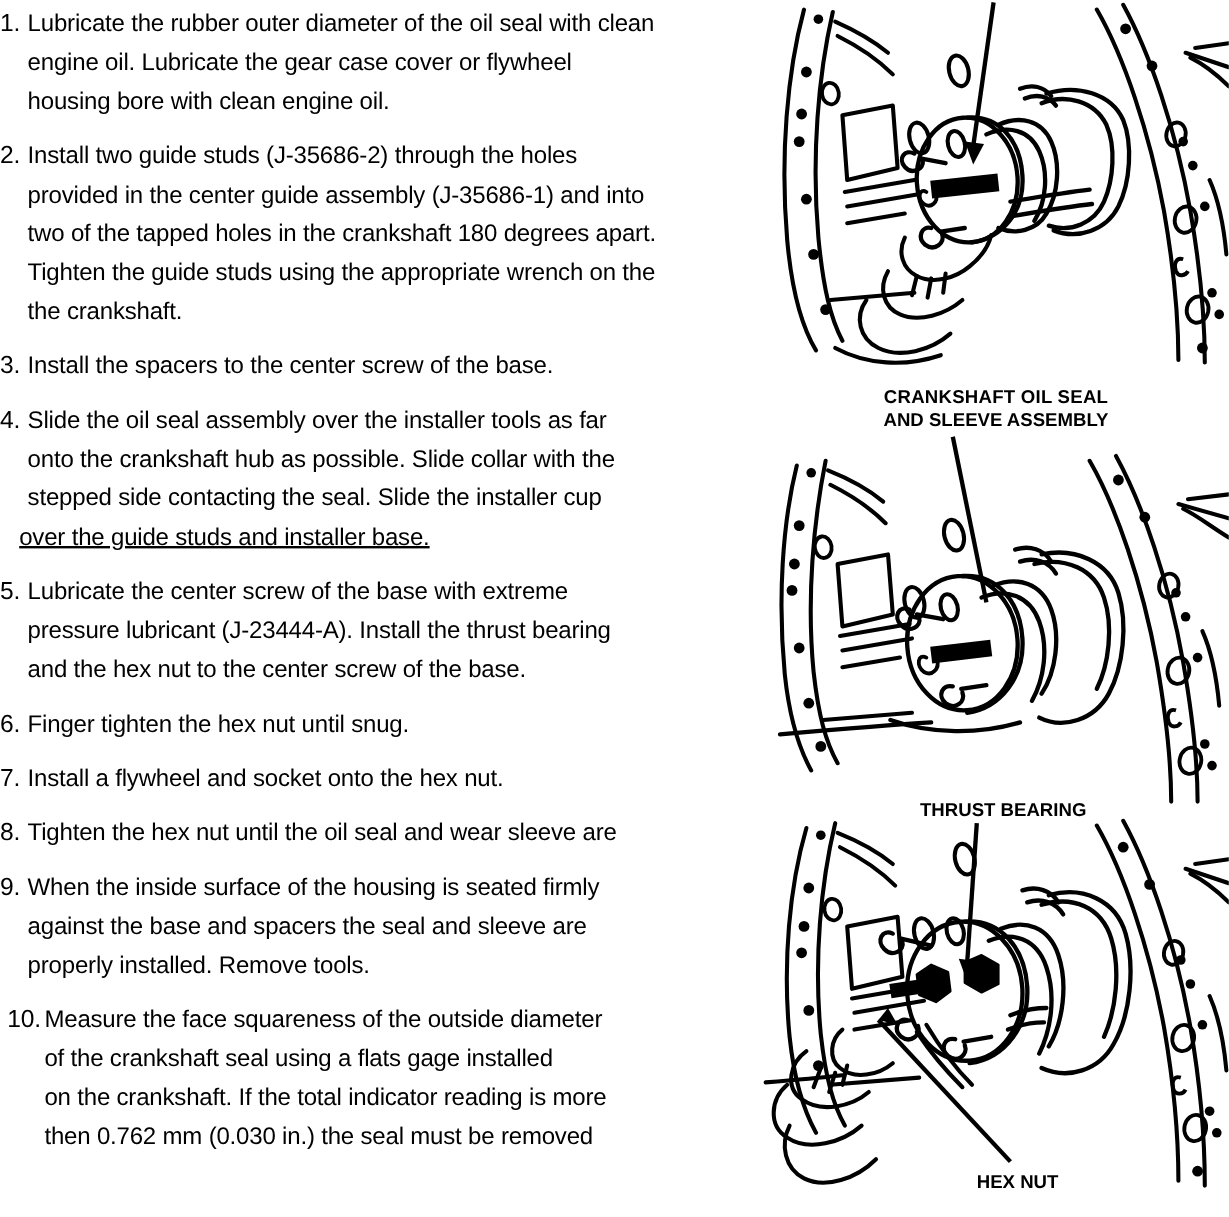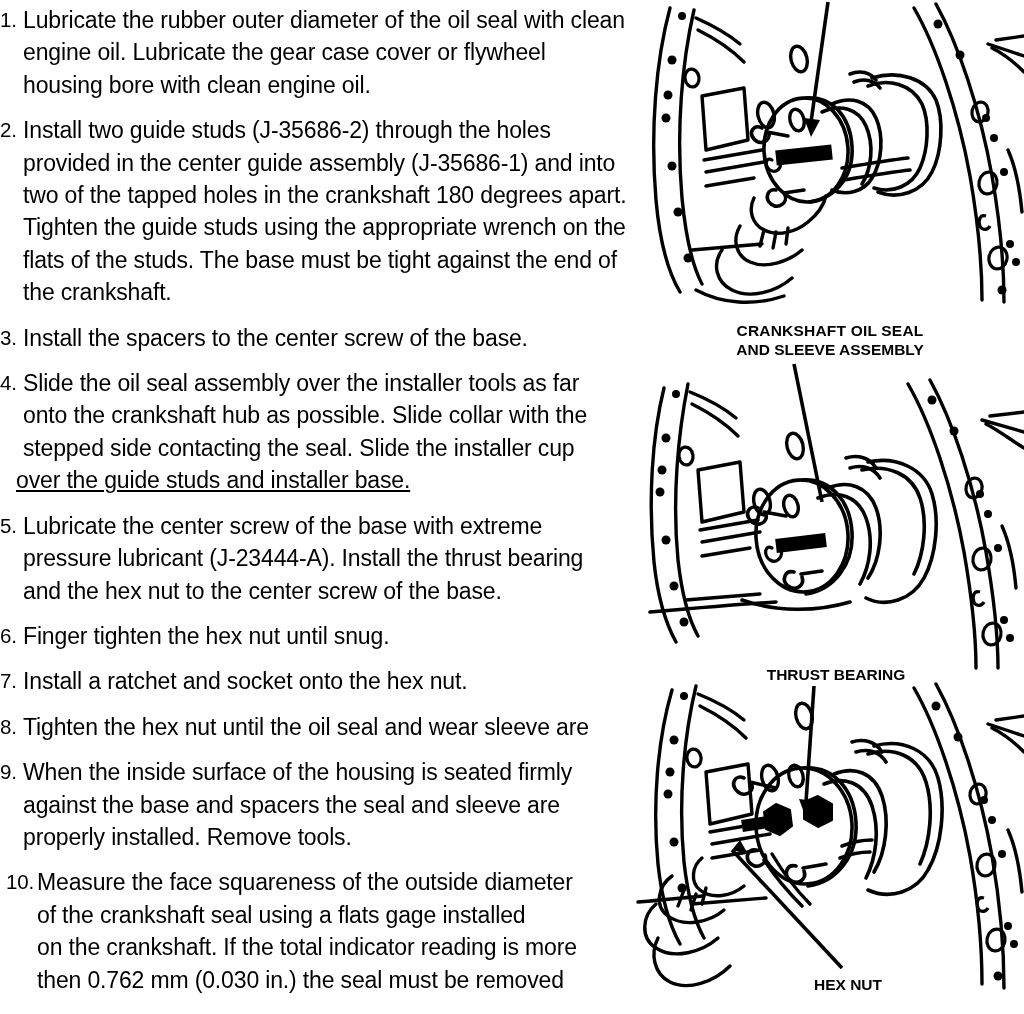--- a/index.html
+++ b/index.html
@@ -47,21 +47,21 @@
     font-size: 20.5px;
     line-height: 32.4px;
     letter-spacing: -0.15px;
     white-space: nowrap;
   }
   .step.single .step-number { width: 23px; padding-right: 7px; }
   .step.double .step-number { width: 37px; padding-right: 3px; }
 
   .step-body {
     flex: 1 1 auto;
-    font-size: 23px;
+    font-size: 20px;
     line-height: 32.4px;
     letter-spacing: -0.15px;
   }
   .step-body .ln {
     display: block;
     white-space: nowrap;
   }
   
   .step-body .ln.nudge-left { margin-left: -7px; text-decoration: underline; }
 
@@ -108,21 +108,20 @@
       </div>
     </div>
 
     <div class="step single">
       <span class="step-number">2.</span>
       <div class="step-body">
         <span class="ln">Install two guide studs (J-35686-2) through the holes</span>
         <span class="ln">provided in the center guide assembly (J-35686-1) and into</span>
         <span class="ln">two of the tapped holes in the crankshaft 180 degrees apart.</span>
         <span class="ln">Tighten the guide studs using the appropriate wrench on the</span>
-        <span class="ln">flats of the studs. The base must be tight against the end of</span>
         <span class="ln">the crankshaft.</span>
       </div>
     </div>
 
     <div class="step single">
       <span class="step-number">3.</span>
       <div class="step-body">
         <span class="ln">Install the spacers to the center screw of the base.</span>
       </div>
     </div>
@@ -149,21 +148,21 @@
     <div class="step single">
       <span class="step-number">6.</span>
       <div class="step-body">
         <span class="ln">Finger tighten the hex nut until snug.</span>
       </div>
     </div>
 
     <div class="step single">
       <span class="step-number">7.</span>
       <div class="step-body">
-        <span class="ln">Install a ratchet and socket onto the hex nut.</span>
+        <span class="ln">Install a flywheel and socket onto the hex nut.</span>
       </div>
     </div>
 
     <div class="step single">
       <span class="step-number">8.</span>
       <div class="step-body">
         <span class="ln">Tighten the hex nut until the oil seal and wear sleeve are</span>
       </div>
     </div>
 

